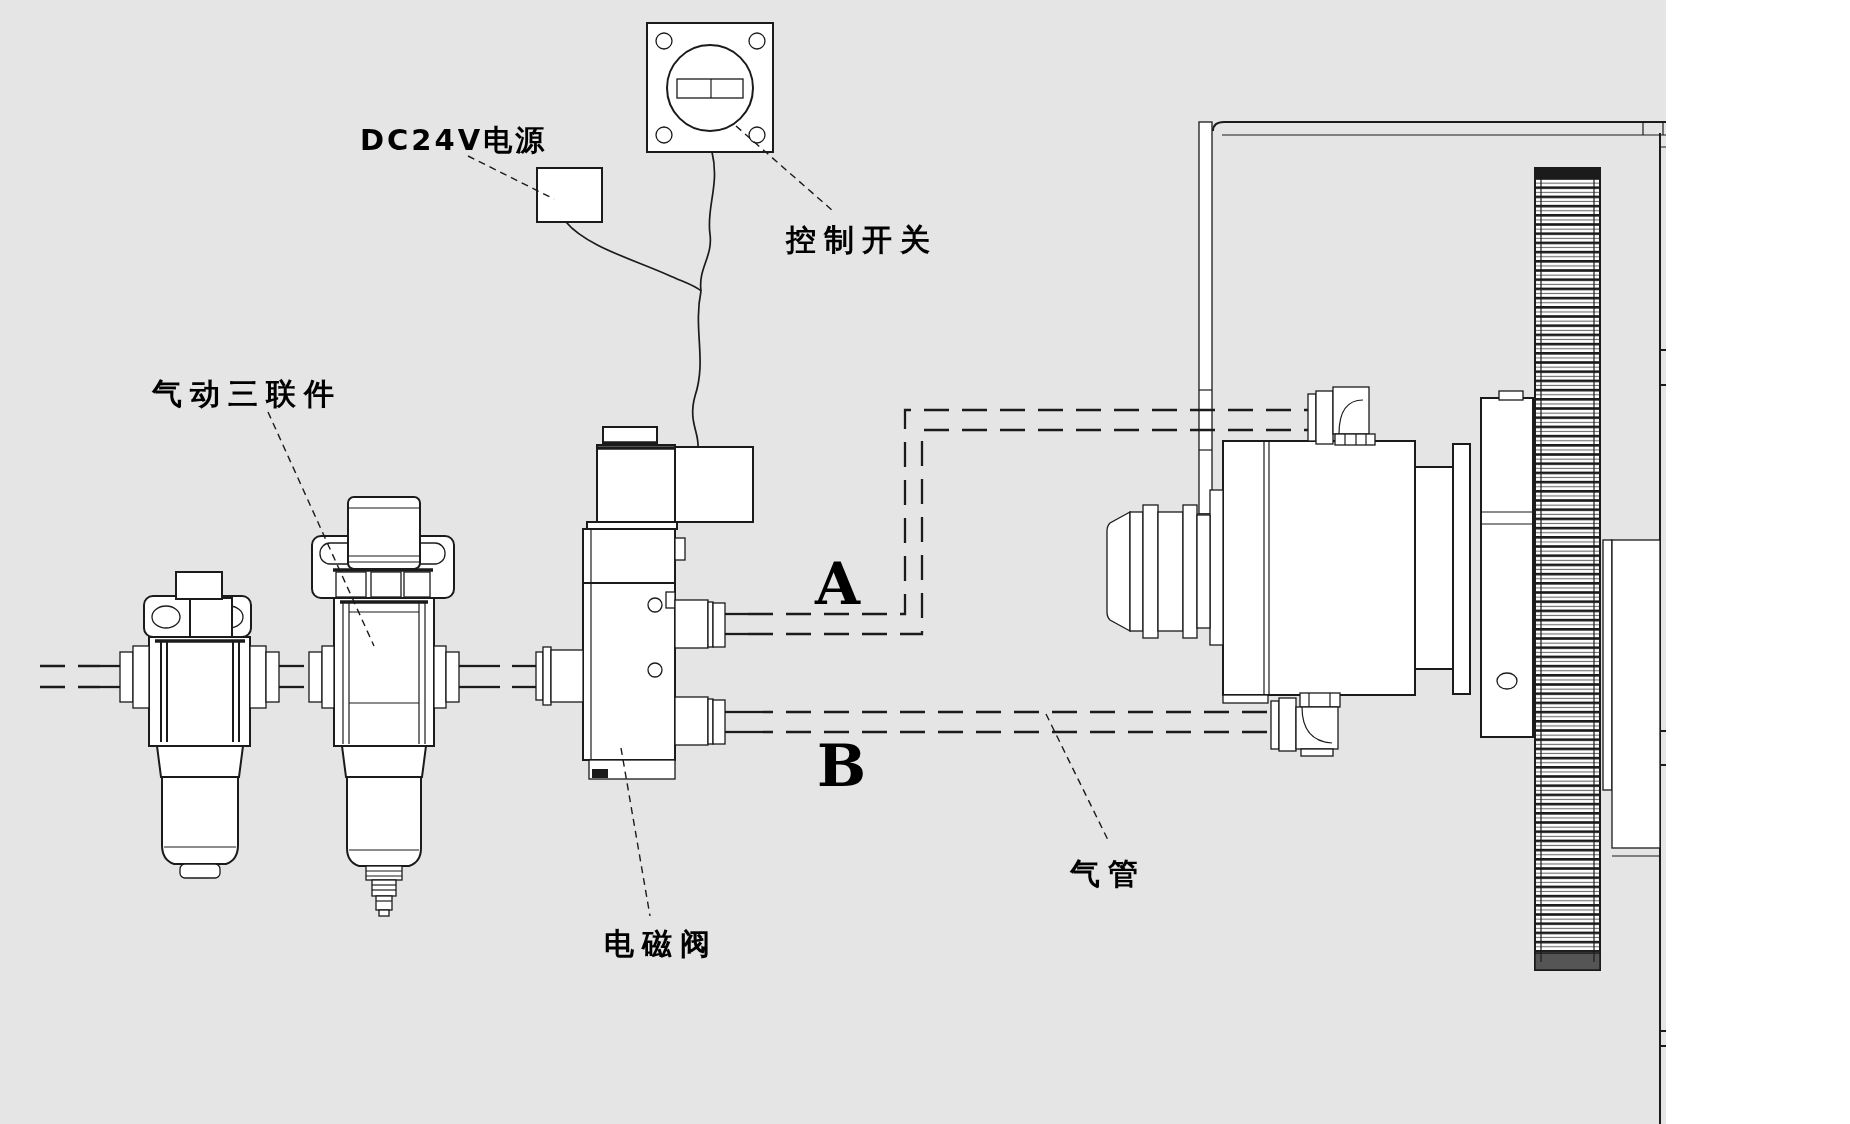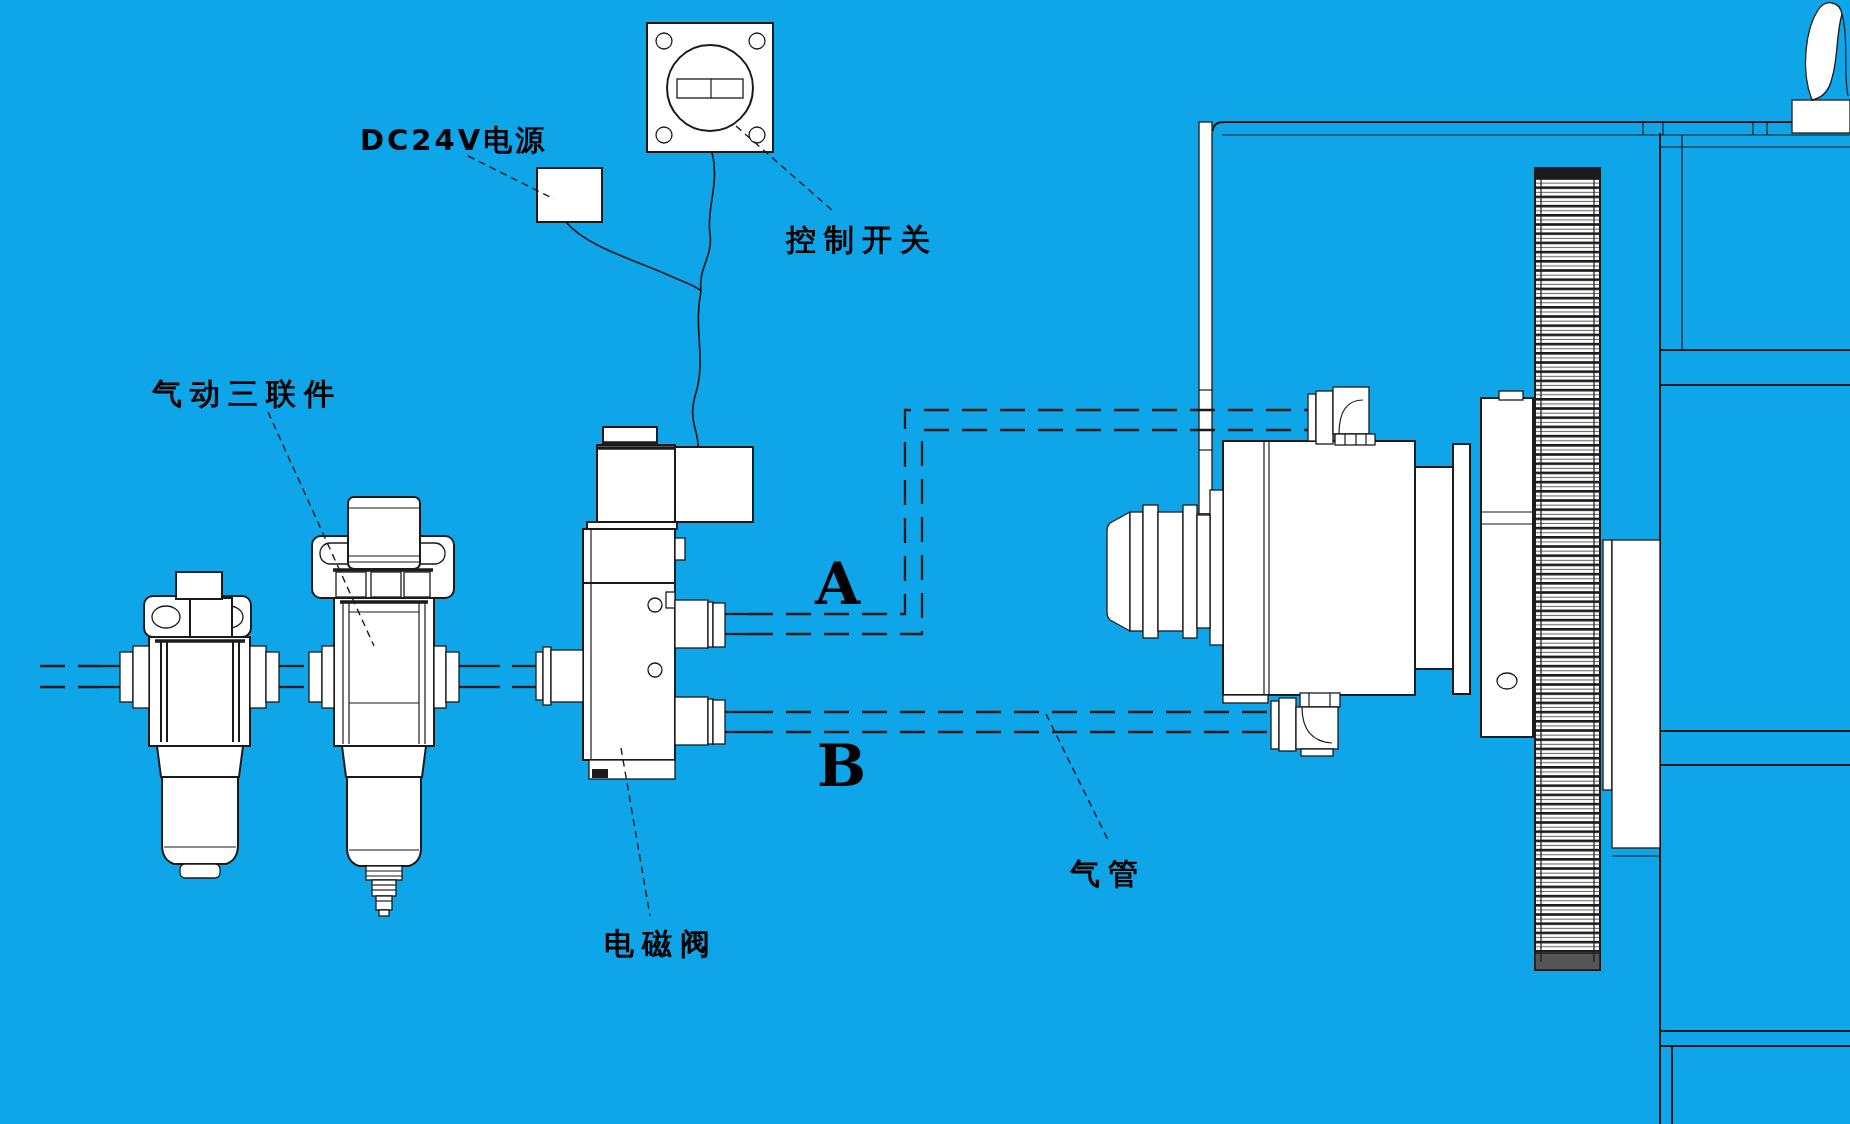--- a/index.html
+++ b/index.html
@@ -1,16 +1,16 @@
 <!DOCTYPE html>
 <html><head>
 <meta charset="utf-8">
 <style>
   html,body{margin:0;padding:0;background:#ffffff;}
-  .stage{position:relative;width:1850px;height:1124px;background:#0ea5e9;overflow:hidden;
+  .stage{position:relative;width:1666px;height:1124px;background:#e5e5e5;overflow:hidden;
          font-family:"DejaVu Sans",sans-serif;}
   svg{display:block;}
   
   .ln   {fill:none;stroke:#1b1b1b;stroke-width:2;}
   .ln1  {fill:none;stroke:#1b1b1b;stroke-width:1.2;}
   .ln3  {fill:none;stroke:#1b1b1b;stroke-width:3.4;}
   .wf   {fill:#ffffff;stroke:#1b1b1b;stroke-width:2;}
   .wf1  {fill:#ffffff;stroke:#1b1b1b;stroke-width:1.3;}
   .dk   {fill:#1b1b1b;stroke:none;}
   .pipe {fill:none;stroke:#1b1b1b;stroke-width:2.3;stroke-dasharray:25 13;}

